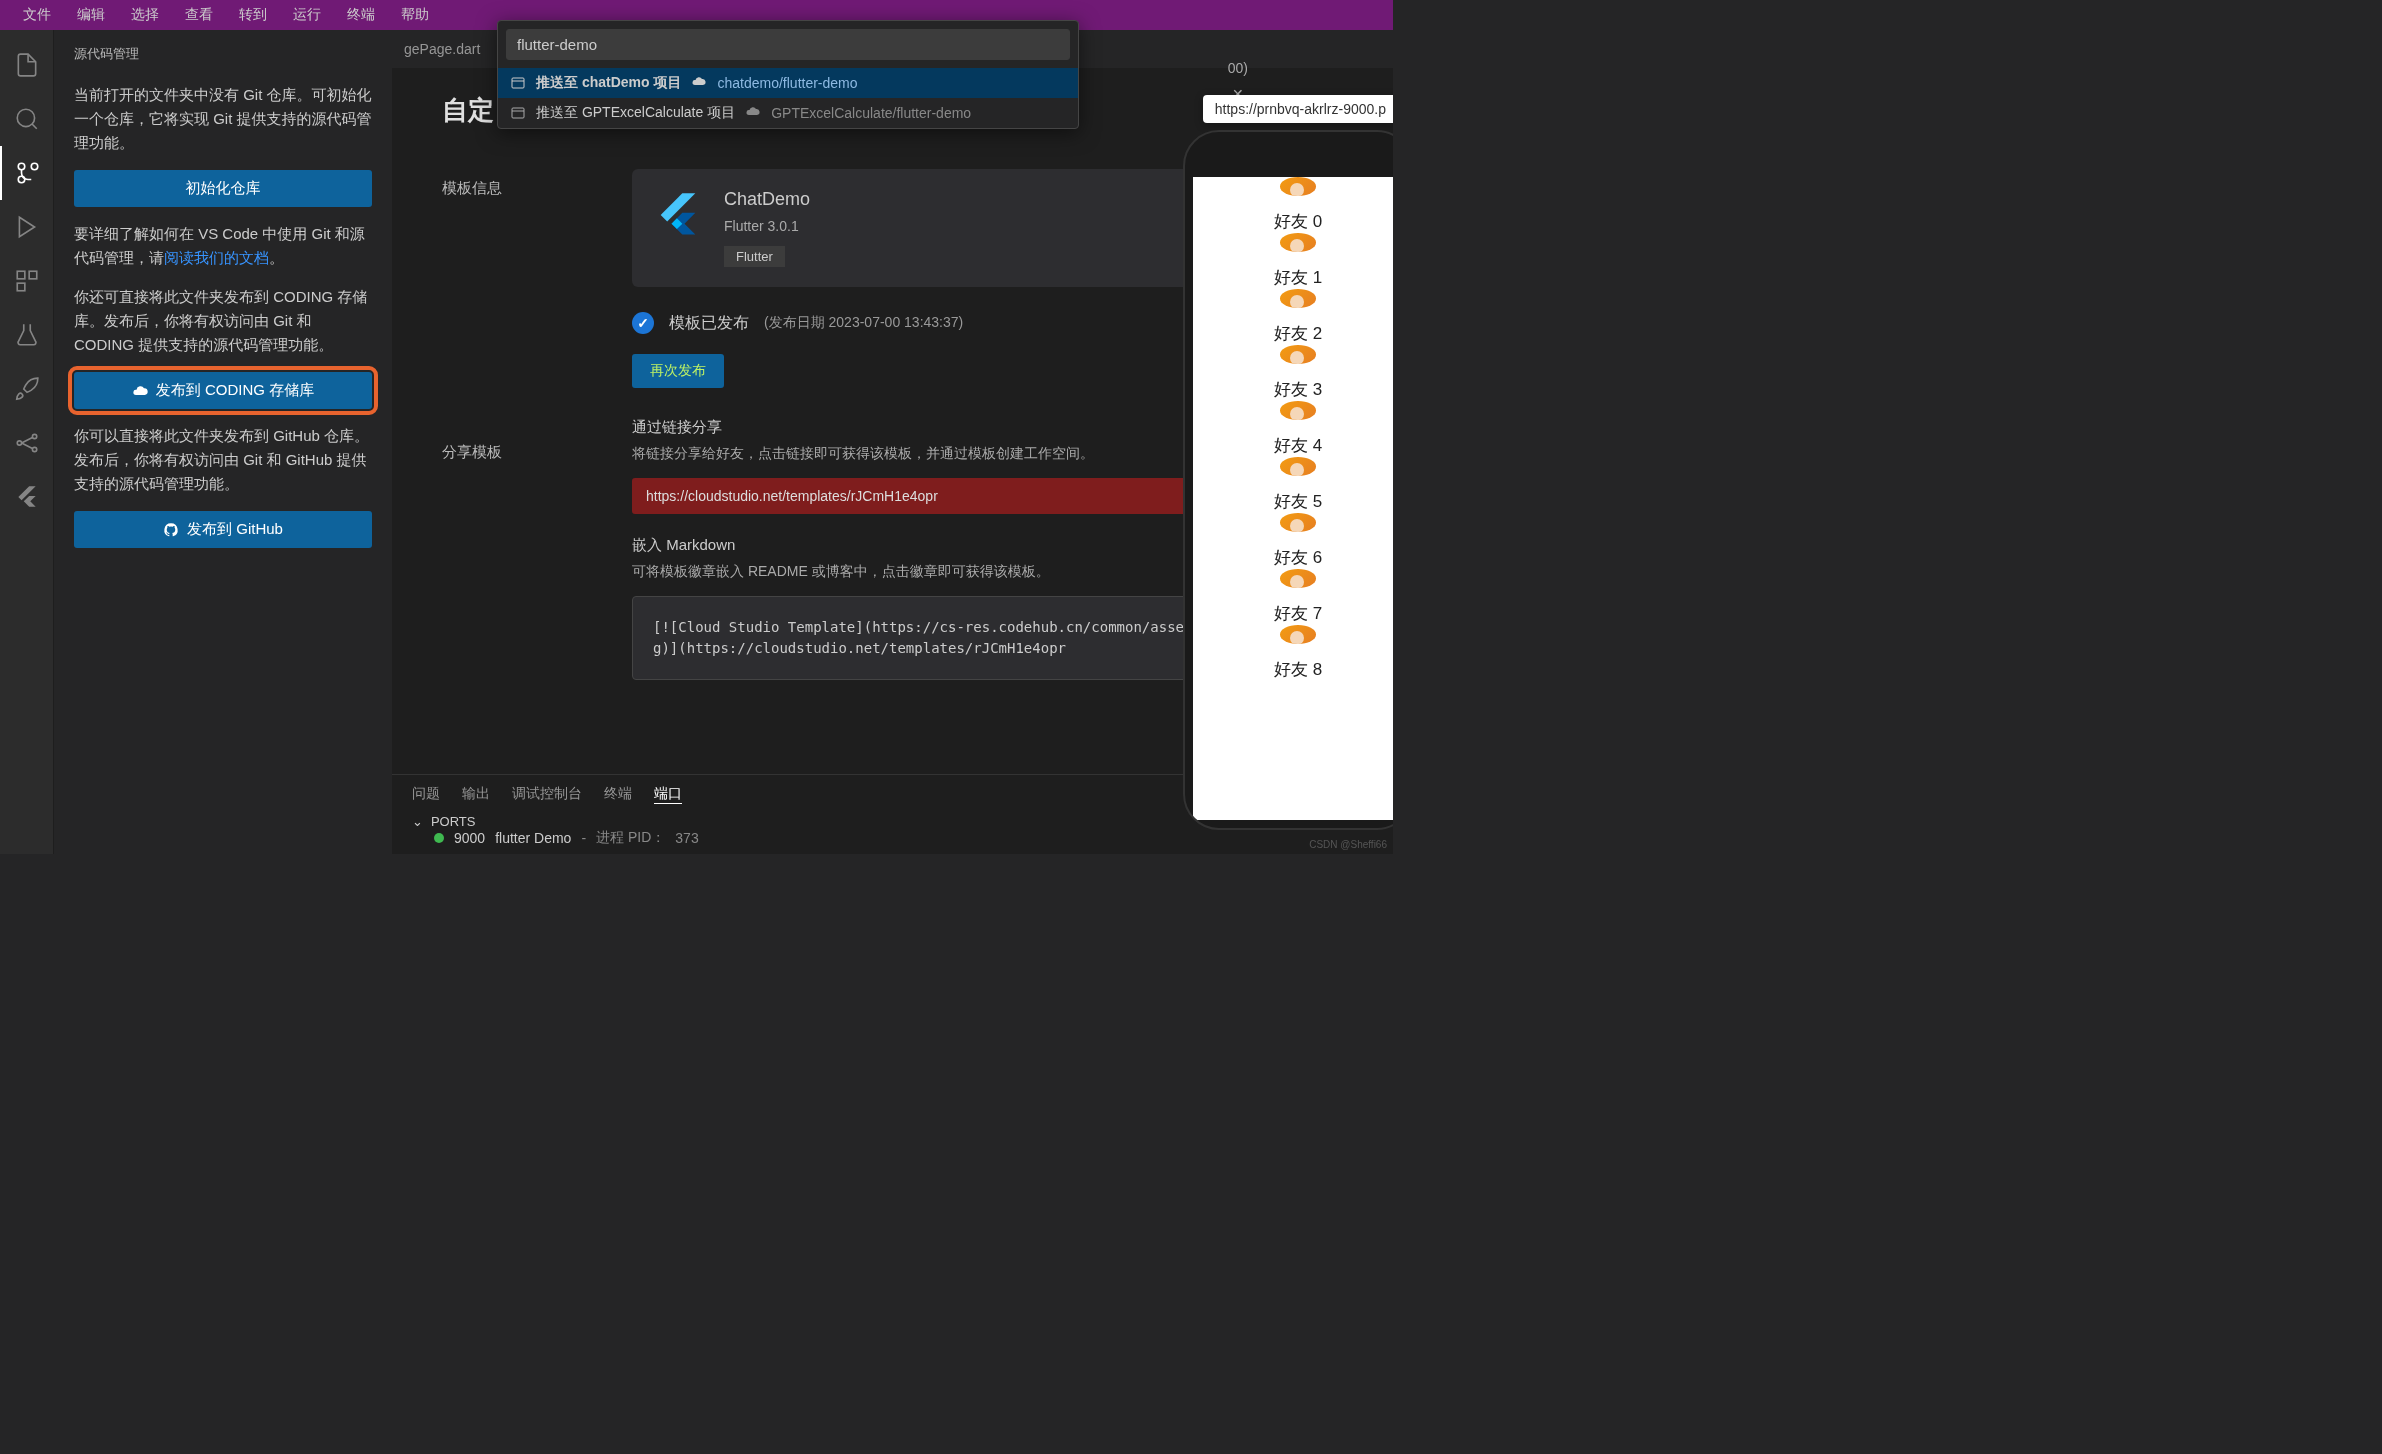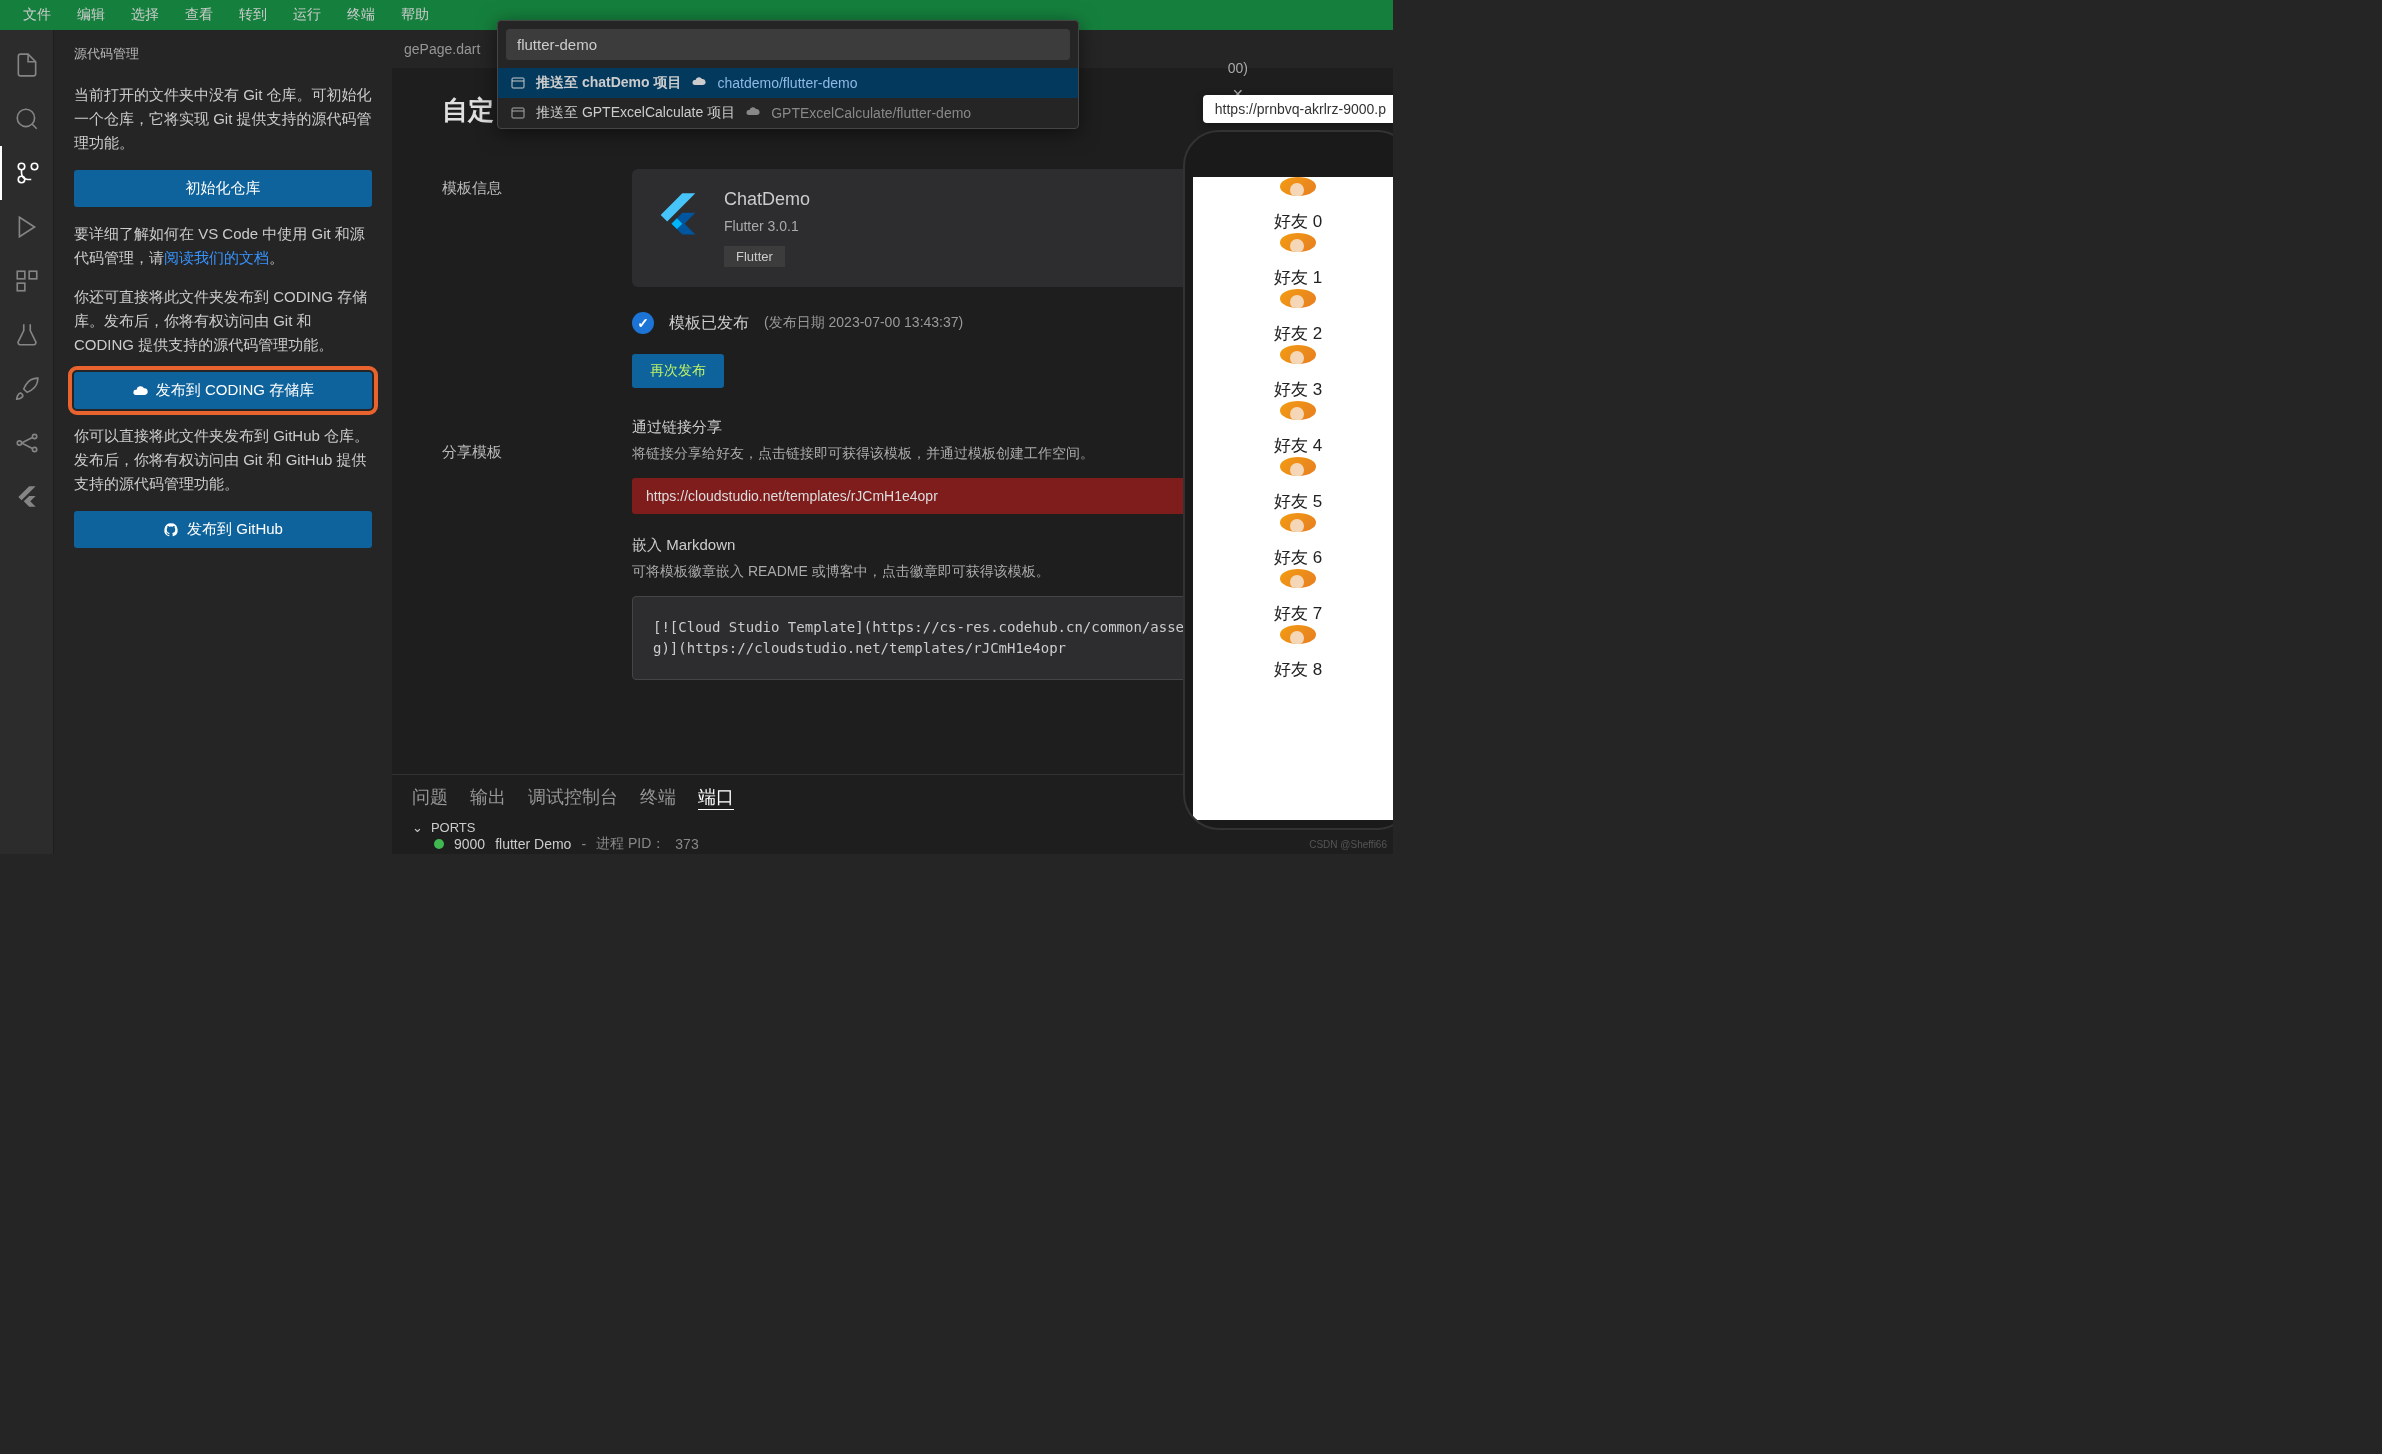--- a/index.html
+++ b/index.html
@@ -8,21 +8,21 @@
       background: #252526;
       color: #cccccc;
       width: 1393px;
       height: 854px;
       overflow: hidden;
       position: relative;
       font-size: 14px;
     }
     .menubar {
       height: 30px;
-      background: #15803d;
+      background: #701a75;
       display: flex;
       align-items: center;
       padding-left: 10px;
     }
     .menu-item {
       padding: 0 13px;
       font-size: 14px;
       color: #cccccc;
       cursor: pointer;
     }
@@ -196,21 +196,21 @@
       color: #ccc;
       line-height: 1.5;
       word-break: break-all;
     }
     .bottom-panel {
       height: 80px;
       border-top: 1px solid #333;
       background: #1e1e1e;
       padding: 10px 20px;
     }
-    .panel-tabs { display: flex; gap: 22px; margin-bottom: 10px; font-size: 18px; color: #969696; }
+    .panel-tabs { display: flex; gap: 22px; margin-bottom: 10px; font-size: 14px; color: #969696; }
     .panel-tab.active { color: #fff; border-bottom: 1px solid #fff; }
     .ports-header { font-size: 13px; color: #ccc; display: flex; align-items: center; gap: 8px; }
     .port-row { font-size: 14px; color: #ccc; padding-left: 22px; display: flex; align-items: center; gap: 10px; }
     .port-dot { width: 10px; height: 10px; background: #3fb950; border-radius: 50%; }
     
     
     .phone-frame {
       position: absolute;
       right: -20px;
       top: 130px;

